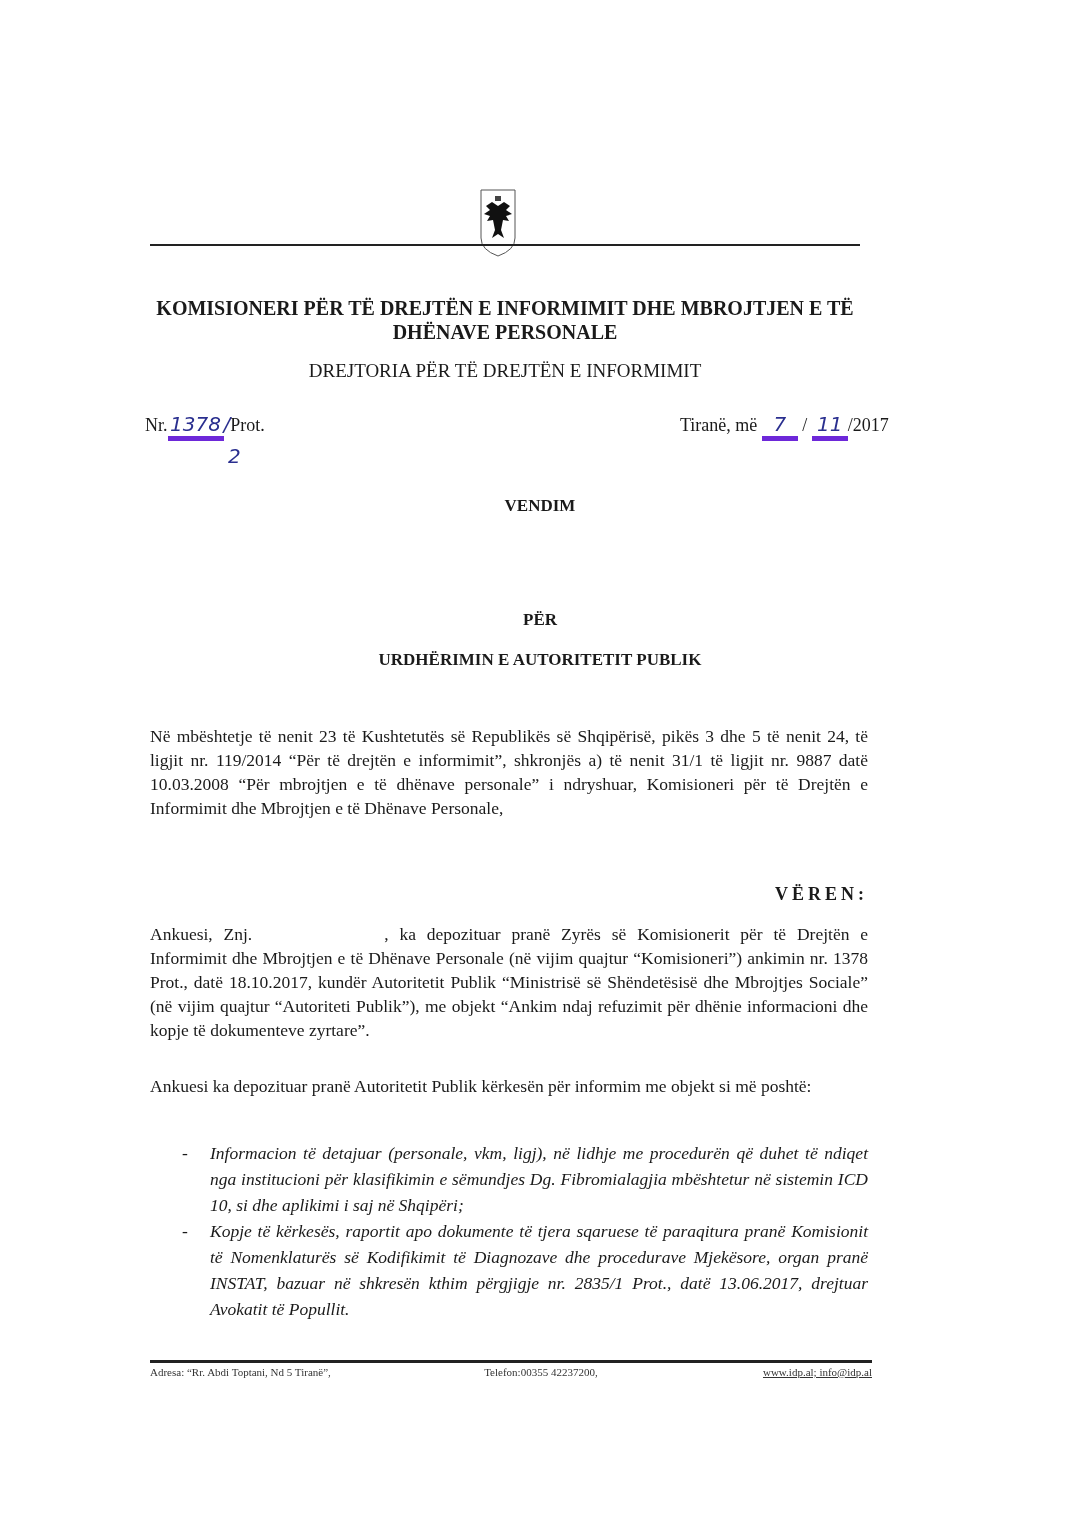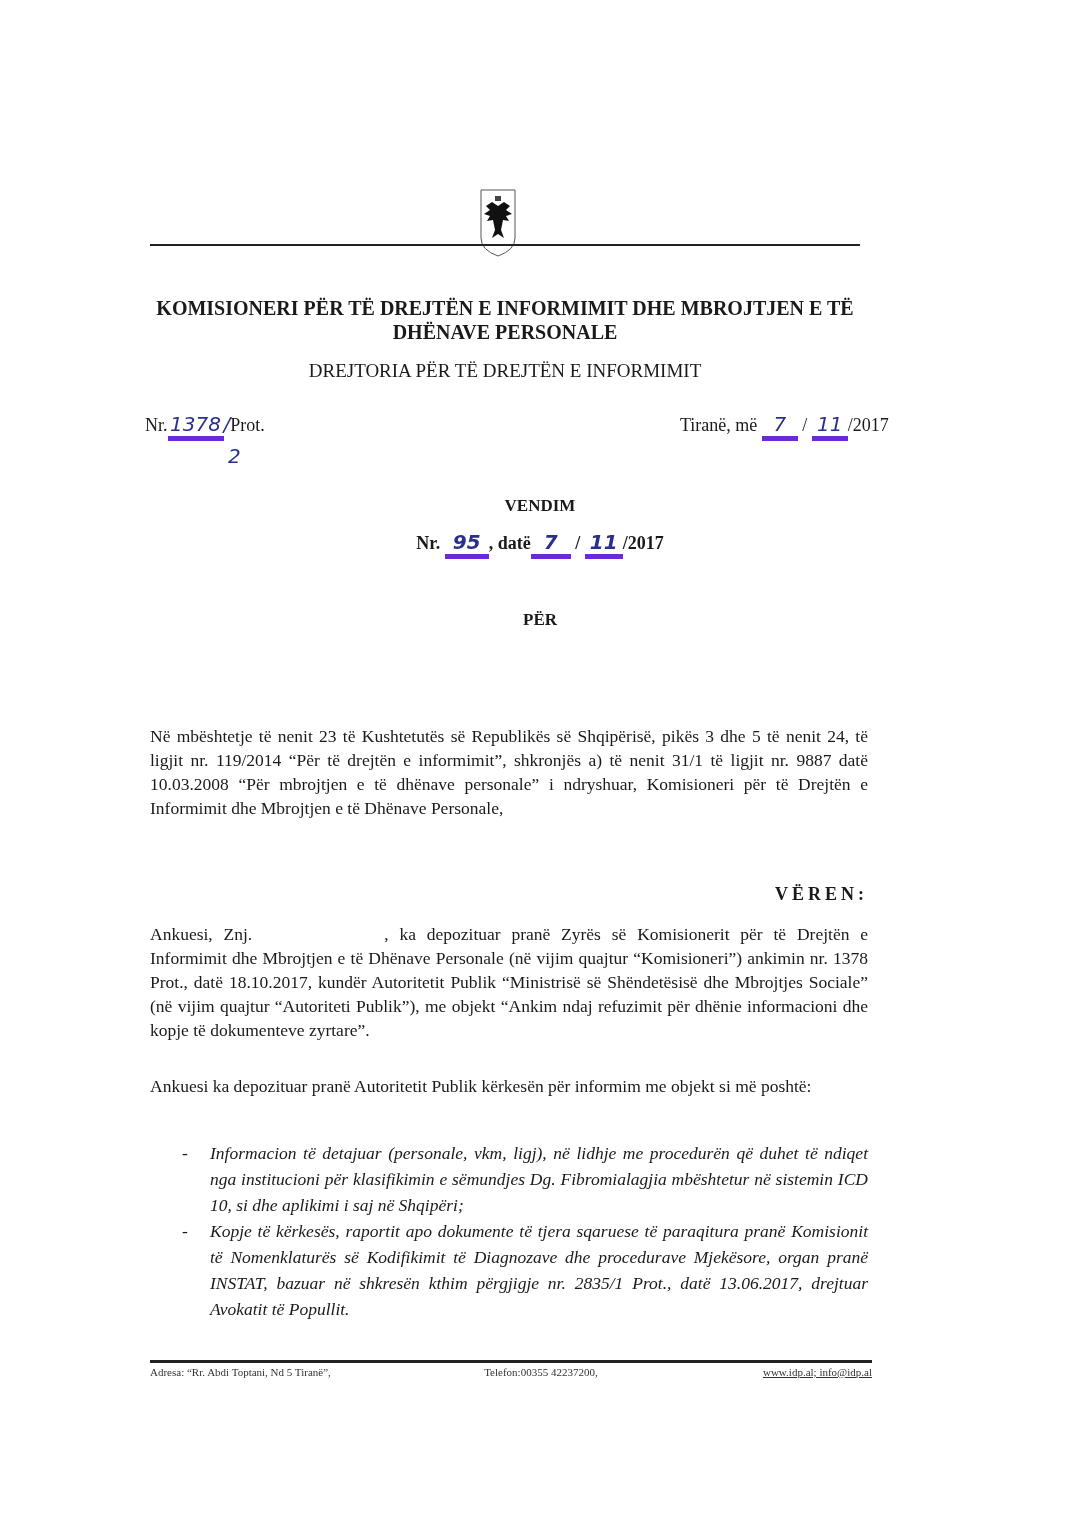--- a/index.html
+++ b/index.html
@@ -63,26 +63,23 @@
     <span>Nr.</span><span class="uline hand" style="width:56px">1378</span><span class="hand">/</span><span>Prot.</span>
   </div>
   <div class="abs hand sub2">2</div>
 
   <div class="abs ref-right">
     <span>Tiranë, më</span>
     <span class="uline hand" style="width:36px">7</span><span> / </span><span class="uline hand" style="width:36px">11</span><span>/2017</span>
   </div>
 
   <div class="abs center vendim">VENDIM</div>
-  <div class="abs center vendim-nr">
-    <span>Nr.</span>
-    <span class="uline hand" style="width:44px">95</span><span>, datë</span><span class="uline hand" style="width:40px">7</span><span> / </span><span class="uline hand" style="width:38px">11</span><span>/2017</span>
-  </div>
 
   <div class="abs center per">PËR</div>
+  <div class="abs center urdh">URDHËRIMIN E AUTORITETIT PUBLIK</div>
 
   <div class="abs para p1">Në mbështetje të nenit 23 të Kushtetutës së Republikës së Shqipërisë, pikës 3 dhe 5 të nenit 24, të ligjit nr. 119/2014 “Për të drejtën e informimit”, shkronjës a) të nenit 31/1 të ligjit nr. 9887 datë 10.03.2008 “Për mbrojtjen e të dhënave personale” i ndryshuar, Komisioneri për të Drejtën e Informimit dhe Mbrojtjen e të Dhënave Personale,</div>
 
   <div class="abs center veren">VËREN:</div>
 
   <div class="abs para p2">
     <span>Ankuesi, Znj.</span><span class="redacted"></span><span>, ka depozituar pranë Zyrës së Komisionerit për të Drejtën e Informimit dhe Mbrojtjen e të Dhënave Personale (në vijim quajtur “Komisioneri”) ankimin nr. 1378 Prot., datë 18.10.2017, kundër Autoritetit Publik “Ministrisë së Shëndetësisë dhe Mbrojtjes Sociale” (në vijim quajtur “Autoriteti Publik”), me objekt “Ankim ndaj refuzimit për dhënie informacioni dhe kopje të dokumenteve zyrtare”.</span>
   </div>
 
   <div class="abs para p3">Ankuesi ka depozituar pranë Autoritetit Publik kërkesën për informim me objekt si më poshtë:</div>

